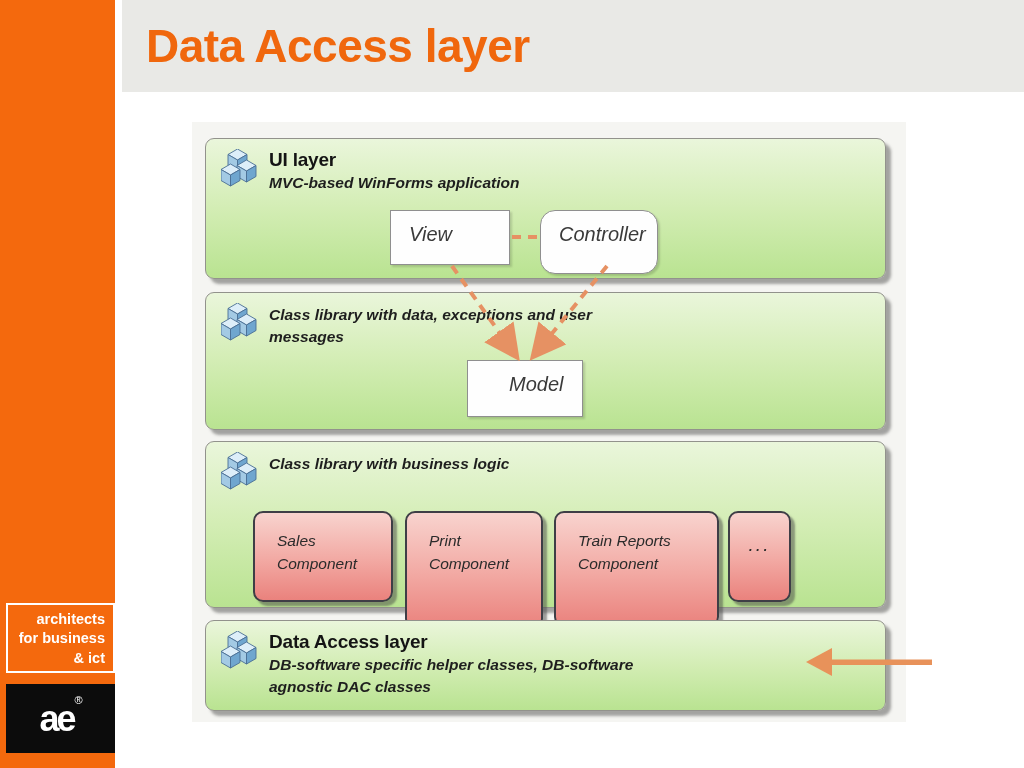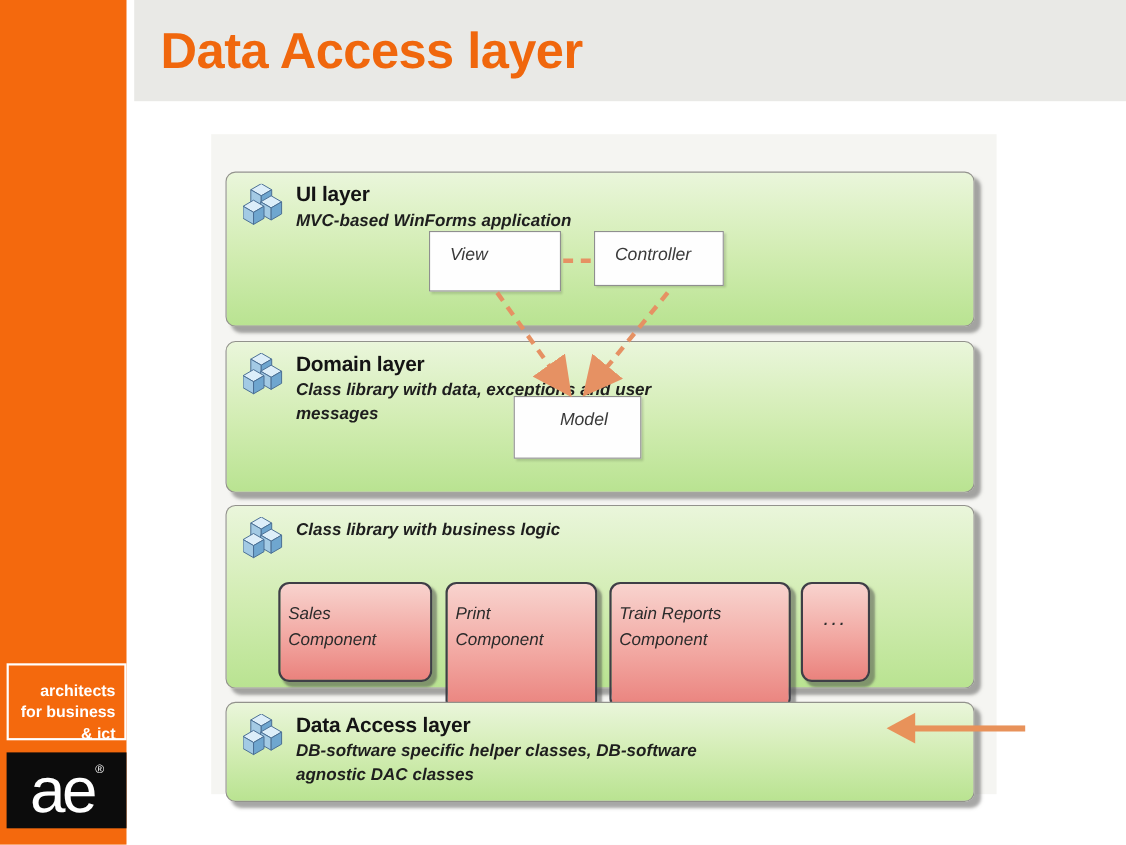--- a/index.html
+++ b/index.html
@@ -13,32 +13,32 @@
   .slide { position:absolute; inset:0; background:#ffffff; }
 
   
   .sidebar {
     position:absolute; left:0; top:0; width:115px; height:768px;
     background:#F4690D;
   }
   .tagline-box {
     position:absolute; left:6px; top:603px; width:109px; height:70px;
     border:2px solid #ffffff;
-    padding:15px 8px 0 4px;
+    padding:5px 8px 0 4px;
     text-align:right;
     color:#ffffff;
     font-size:14.5px; line-height:1.33; font-weight:600;
   }
   .logo-box {
     position:absolute; left:6px; top:684px; width:109px; height:69px;
     background:#0c0c0c;
     display:flex; align-items:center; justify-content:center;
     color:#ffffff;
   }
-  .logo-text { font-size:58px; font-weight:normal; letter-spacing:-3px; line-height:1; }
+  .logo-text { font-size:36px; font-weight:bold; letter-spacing:-3px; line-height:1; }
   .logo-reg  { font-size:11px; position:relative; top:-19px; left:1px; }
 
   
   .header {
     position:absolute; left:122px; top:0; width:902px; height:92px;
     background:#E9E9E6;
     display:flex; align-items:center;
   }
   .page-title {
     margin-left:24px;
@@ -50,21 +50,20 @@
   .diagram {
     position:absolute; left:192px; top:122px; width:714px; height:600px;
     background:#F5F5F2;
   }
   .layer {
     position:absolute; left:13px; width:681px;
     background:linear-gradient(180deg,#eaf6db 0%, #d3edb4 50%, #b9e391 100%);
     border:1.5px solid #92928c;
     border-radius:9px;
     box-shadow:5px 5px 3px rgba(95,95,92,0.55);
-    margin-top:18px;
   }
   .layer-ui      { top:16px;  height:141px; }
   .layer-domain  { top:170px; height:138px; }
   .layer-business{ top:319px; height:167px; }
   .layer-data    { top:498px; height:91px;  }
 
   .layer-head { position:absolute; left:15px; top:10px; display:flex; gap:11px; }
   .cubes-icon { width:37px; height:40px; flex:0 0 auto; }
   .layer-title {
     font-size:19px; font-weight:bold; color:#141414; letter-spacing:-0.2px;
@@ -76,37 +75,37 @@
   }
   .sub-domain { width:380px; }
   .sub-data   { width:430px; }
 
   
   .wbox {
     position:absolute;
     background:#fefefe;
     border:1px solid #8f8f8f;
     box-shadow:2px 2px 2px rgba(0,0,0,0.15);
-    font-style:italic; font-size:16px; color:#3a3a3a;
+    font-style:italic; font-size:20px; color:#3a3a3a;
     padding:12px 0 0 18px;
     z-index:5;
   }
   .box-view       { left:198px; top:88px;  width:120px; height:55px; }
-  .box-controller { left:348px; top:88px;  width:118px; height:50px; }
+  .box-controller { left:348px; top:88px;  width:118px; height:64px;border-radius:15px; }
   .box-model      { left:275px; top:238px; width:116px; height:57px; padding-left:41px; }
 
   
   .pinkbox {
     position:absolute;
     background:linear-gradient(180deg,#f8d3ce 0%, #f2a8a2 55%, #ea827d 100%);
     border:2px solid #3e3e46;
     border-radius:10px;
     box-shadow:4px 4px 2px rgba(70,70,70,0.5);
     font-style:italic; font-size:15.5px; color:#2b2b2b; line-height:1.5;
-    padding:16px 0 0 7px;
+    padding:16px 0 0 22px;
   }
   .comp-sales { left:47px;  top:69px; width:140px; height:91px; }
   .comp-print { left:199px; top:69px; width:138px; height:118px; }
   .comp-train { left:348px; top:69px; width:165px; height:116px; }
   .comp-dots  { left:522px; top:69px; width:63px;  height:91px;
                 padding:18px 0 0 0; text-align:center; font-size:19px; letter-spacing:2px; }
 
   
   .overlay {
     position:absolute; inset:0; width:1024px; height:768px;
@@ -158,21 +157,20 @@
     </section>
 
     <section class="layer layer-domain">
       <div class="layer-head">
         <svg class="cubes-icon" viewBox="0 0 37 40">
           <use href="#cube" x="7" y="0"></use>
             <use href="#cube" x="16" y="11"></use>
             <use href="#cube" x="0" y="15"></use>
         </svg>
         <div class="layer-text">
-          <div class="layer-title">Domain layer</div>
           <div class="layer-subtitle sub-domain">Class library with data, exceptions and user messages</div>
         </div>
       </div>
     </section>
 
     <section class="layer layer-business">
       <div class="layer-head">
         <svg class="cubes-icon" viewBox="0 0 37 40">
           <use href="#cube" x="7" y="0"></use>
             <use href="#cube" x="16" y="11"></use>

